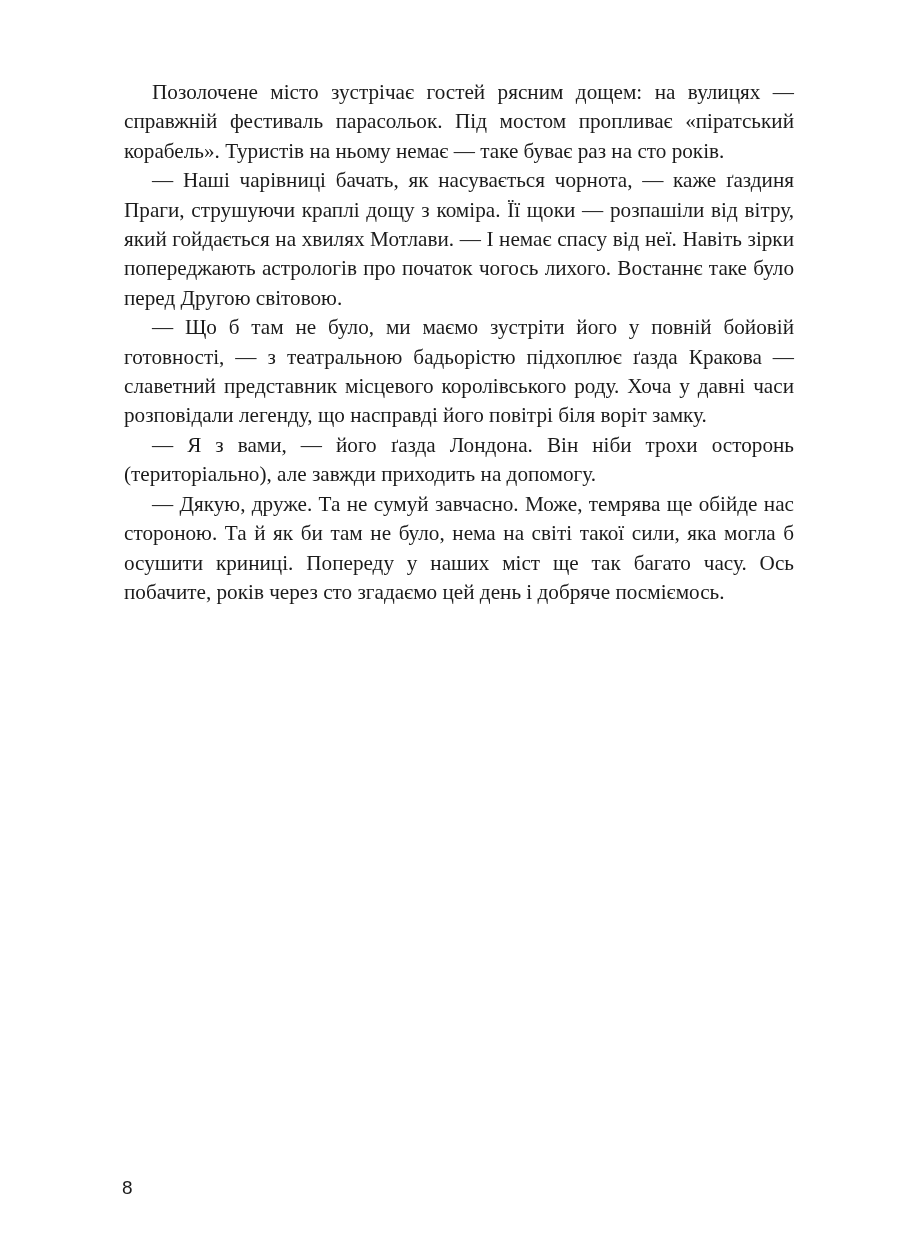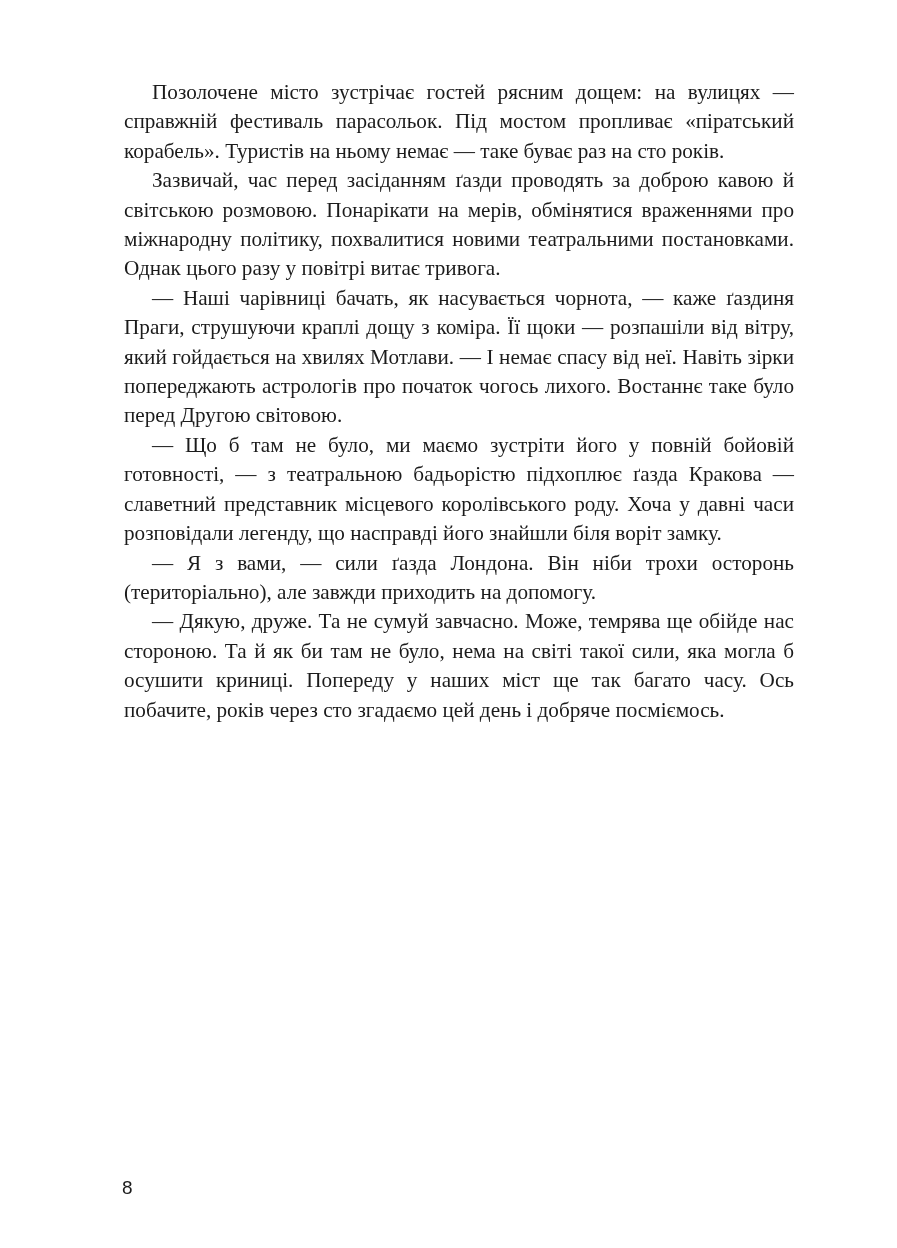--- a/index.html
+++ b/index.html
@@ -53,22 +53,21 @@
     line-height: 1;
   }
 </style>
 </head>
 <body>
 
 <div class="page">
 
   <div class="text-block">
     <p class="para">Позолочене місто зустрічає гостей рясним дощем: на вулицях — справжній фестиваль парасольок. Під мостом пропливає «піратський корабель». Туристів на ньому немає — таке буває раз на сто років.</p>
-    <p class="para">Зазвичай, час перед засіданням ґазди проводять за доброю кавою й світською розмовою. Понарікати на мерів, обмінятися враженнями про міжнародну політику, похвалитися новими театральними постановками. Однак цього разу у повітрі витає тривога.</p>
     <p class="para">— Наші чарівниці бачать, як насувається чорнота, — каже ґаздиня Праги, струшуючи краплі дощу з коміра. Її щоки — розпашіли від вітру, який гойдається на хвилях Мотлави. — І немає спасу від неї. Навіть зірки попереджають астрологів про початок чогось лихого. Востаннє таке було перед Другою світовою.</p>
-    <p class="para">— Що б там не було, ми маємо зустріти його у повній бойовій готовності, — з театральною бадьорістю підхоплює ґазда Кракова — славетний представник місцевого королівського роду. Хоча у давні часи розповідали легенду, що насправді його знайшли біля воріт замку.</p>
-    <p class="para">— Я з вами, — сили ґазда Лондона. Він ніби трохи осторонь (територіально), але завжди приходить на допомогу.</p>
+    <p class="para">— Що б там не було, ми маємо зустріти його у повній бойовій готовності, — з театральною бадьорістю підхоплює ґазда Кракова — славетний представник місцевого королівського роду. Хоча у давні часи розповідали легенду, що насправді його повітрі біля воріт замку.</p>
+    <p class="para">— Я з вами, — його ґазда Лондона. Він ніби трохи осторонь (територіально), але завжди приходить на допомогу.</p>
     <p class="para">— Дякую, друже. Та не сумуй завчасно. Може, темрява ще обійде нас стороною. Та й як би там не було, нема на світі такої сили, яка могла б осушити криниці. Попереду у наших міст ще так багато часу. Ось побачите, років через сто згадаємо цей день і добряче посміємось.</p>
   </div>
 
   <div class="page-number">8</div>
 
 </div>
 
 </body></html>

